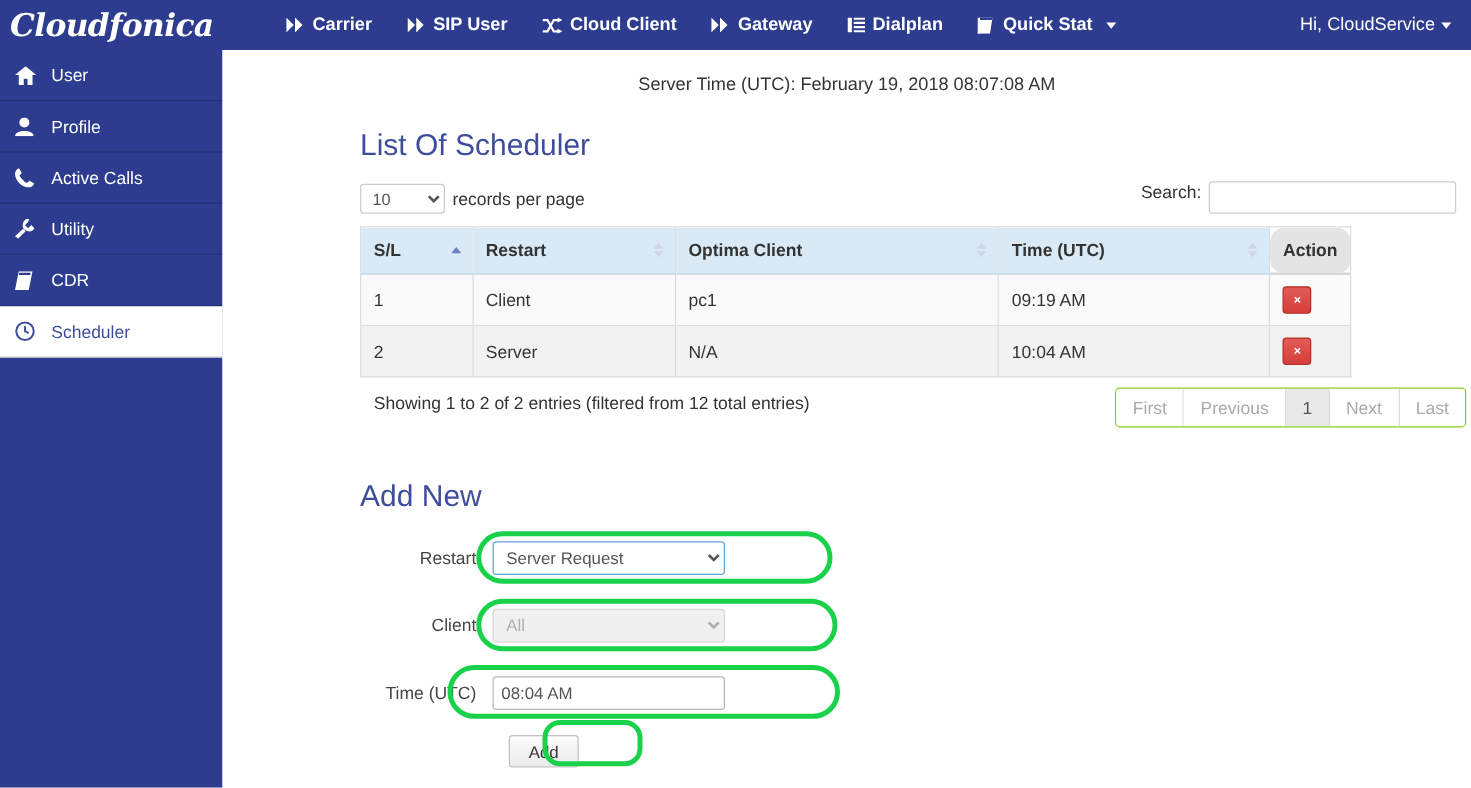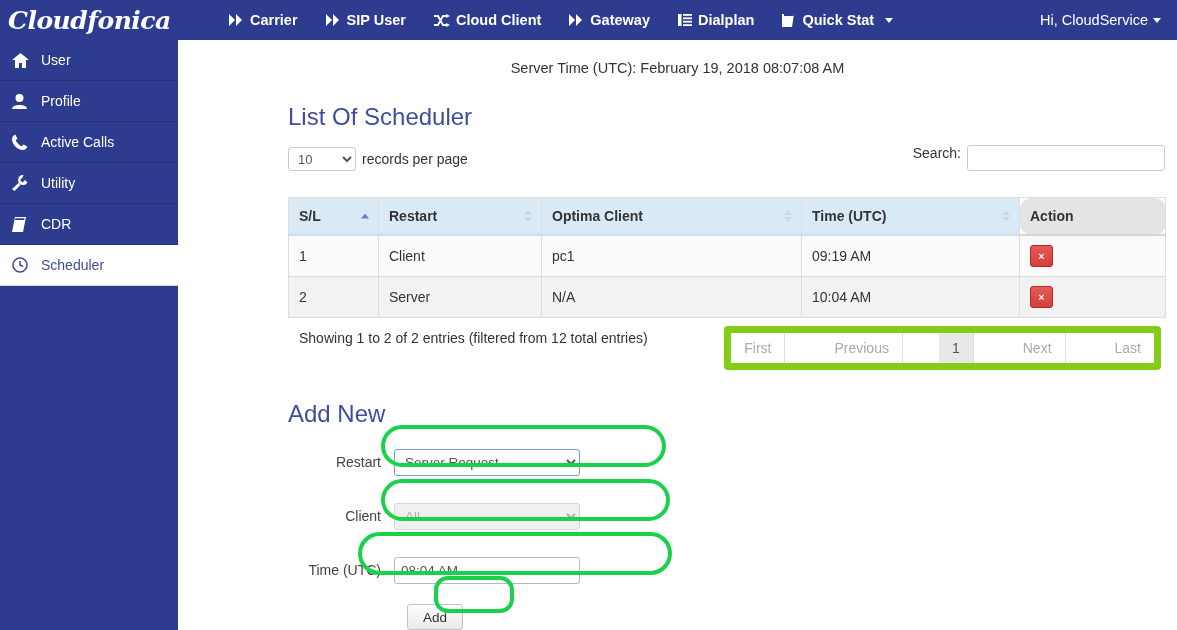--- a/index.html
+++ b/index.html
@@ -142,23 +142,23 @@
     width: 198px; height: 26px;
     border: 1px solid #cccccc;
     border-radius: 3px;
     padding: 0 6px;
     font-size: 13px;
     font-family: "Liberation Sans", sans-serif;
   }
 
   
   table#scheduler-table {
-    width: 878px;
+    width: 793px;
     border-collapse: collapse;
-    margin-top: 16px;
+    margin-top: 0;
     font-size: 14px;
   }
   #scheduler-table thead th {
     background: #d9eaf6;
     color: #333333;
     font-weight: bold;
     text-align: left;
     padding: 10px 10px;
     border: 1px solid #dddddd;
     border-bottom: 2px solid #cfdfe9;
@@ -220,26 +220,25 @@
     width: 878px;
     height: 46px;
     margin-top: 8px;
     margin-left: 11px;
   }
   #table-info {
     position: absolute; left: 0; top: 4px;
     font-size: 14px; color: #333333;
   }
   #pagination {
-    position: absolute; right: 16px; top: 0;
+    position: absolute; right: 4px; top: 0;
     display: flex;
-    border: 7px solid #84cc16;
+    border: 1px solid #84cc16;
     border-radius: 4px;
     overflow: hidden;
-    gap: 36px;
   }
   .page-btn {
     padding: 6px 13px;
     font-size: 14px;
     color: #aaaaaa;
     background: #ffffff;
     border-right: 1px solid #dddddd;
     cursor: pointer;
     user-select: none;
     line-height: 18px;

